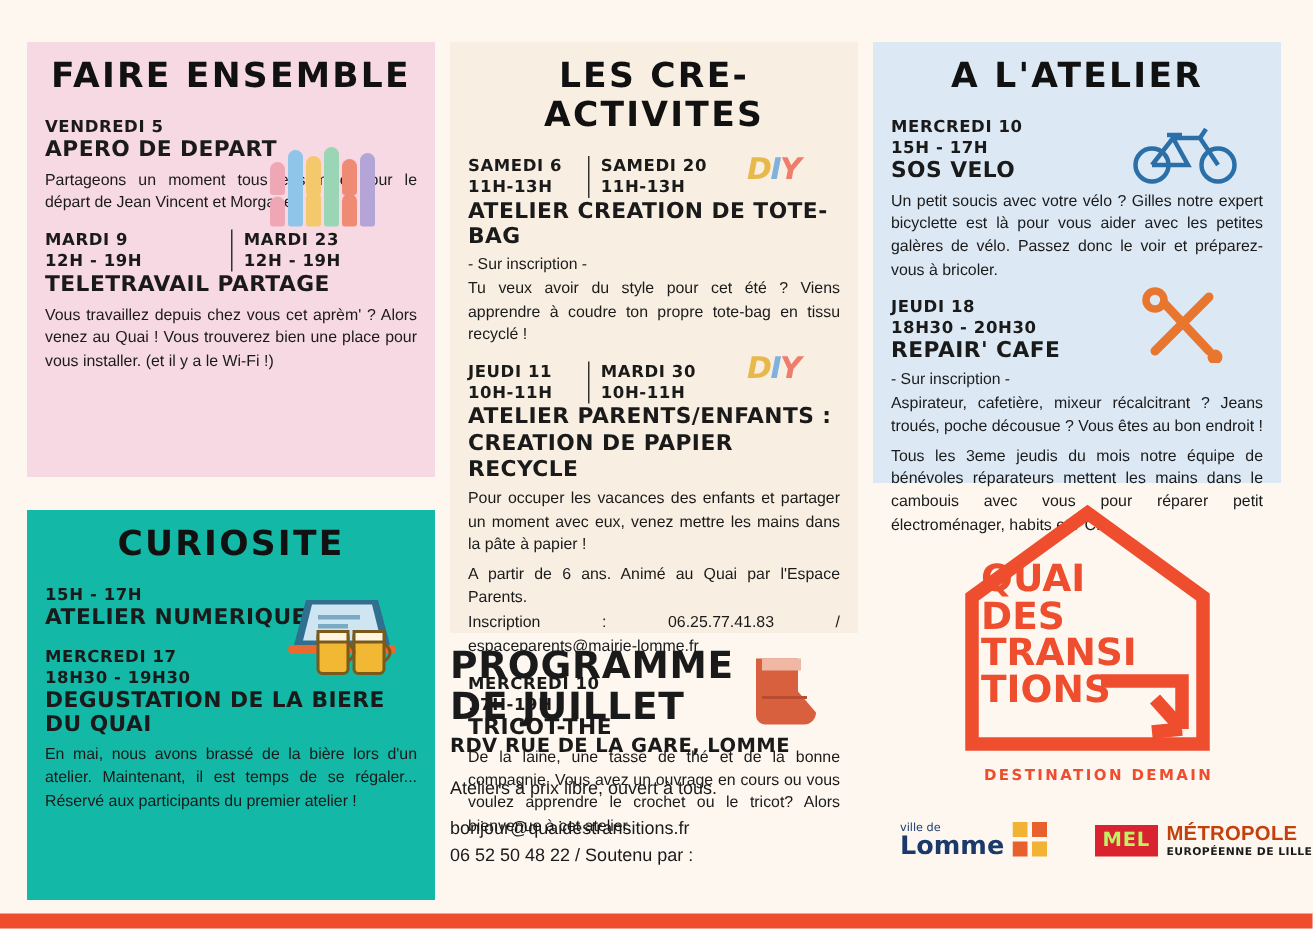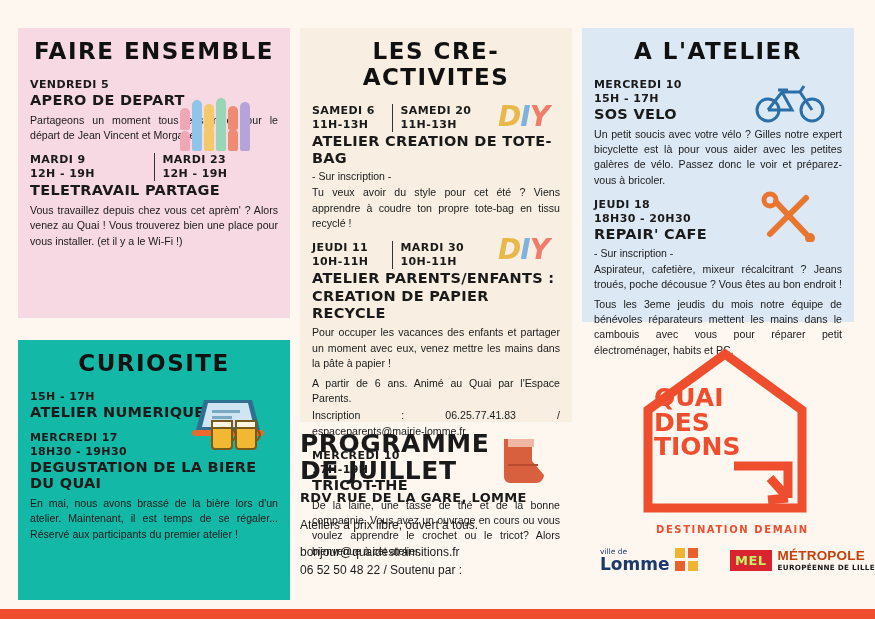--- a/index.html
+++ b/index.html
@@ -88,21 +88,21 @@
   .icon { position: absolute; }
 
   
   .people { display:flex; align-items:flex-end; gap:2px; }
   .person { width: 10px; border-radius: 5px 5px 2px 2px; }
 
   
   .diy {
     font-family: "DejaVu Sans", sans-serif;
     font-weight: bold;
-    font-size: 28px;
+    font-size: 20px;
     color: #e8b84b;
     font-style: italic;
     letter-spacing: -1px;
   }
   .diy span:nth-child(2){ color:#7fb2dd; }
   .diy span:nth-child(3){ color:#ef7d6b; }
 
   
   #program { position: absolute; left: 300px; top: 430px; width: 290px; }
   #program .pg-title {
@@ -117,21 +117,21 @@
     font-weight: bold;
     font-size: 13px;
     letter-spacing: .3px;
     margin-top: 6px;
   }
   #program .pg-line { font-size: 12px; margin-top: 13px; }
   #program .pg-line2 { font-size: 12px; margin-top: 13px; }
   #program .pg-line3 { font-size: 12px; margin-top: 4px; }
 
   
-  #logo { position: absolute; left: 620px; top: 342px; width: 210px; height: 200px; }
+  #logo { position: absolute; left: 620px; top: 330px; width: 210px; height: 200px; }
   #logo .house {
     position: absolute; left: 18px; top: 6px; width: 175px; height: 172px;
   }
   .logo-text {
     position: absolute; left: 34px; top: 44px;
     font-family: "DejaVu Sans", sans-serif;
     font-weight: bold;
     color: #ee4d2e;
     font-size: 25px;
     line-height: 0.98;
@@ -366,20 +366,21 @@
 
   <div id="logo">
     <svg class="house" viewBox="0 0 175 172">
       <path d="M10 62 L87 6 L164 62 L164 160 L10 160 Z" fill="none" stroke="#ee4d2e" stroke-width="9"></path>
       <path d="M96 118 L150 118 L150 150" fill="none" stroke="#ee4d2e" stroke-width="9"></path>
       <path d="M150 150 L132 130 M150 150 L130 152" fill="none" stroke="#ee4d2e" stroke-width="9"></path>
     </svg>
     <div class="logo-text">
       <div>QUAI</div>
       <div>DES</div>
+      <div>TRANSI</div>
       <div>TIONS</div>
     </div>
     <div class="logo-tag">DESTINATION DEMAIN</div>
   </div>
 
   <div id="lomme-logo" style="display:flex; align-items:center; gap:6px;">
     <div>
       <div class="lomme-txt" style="font-size:7.5px; font-weight:normal;">ville de</div>
       <div class="lomme-txt" style="font-size:17px;">Lomme</div>
     </div>

